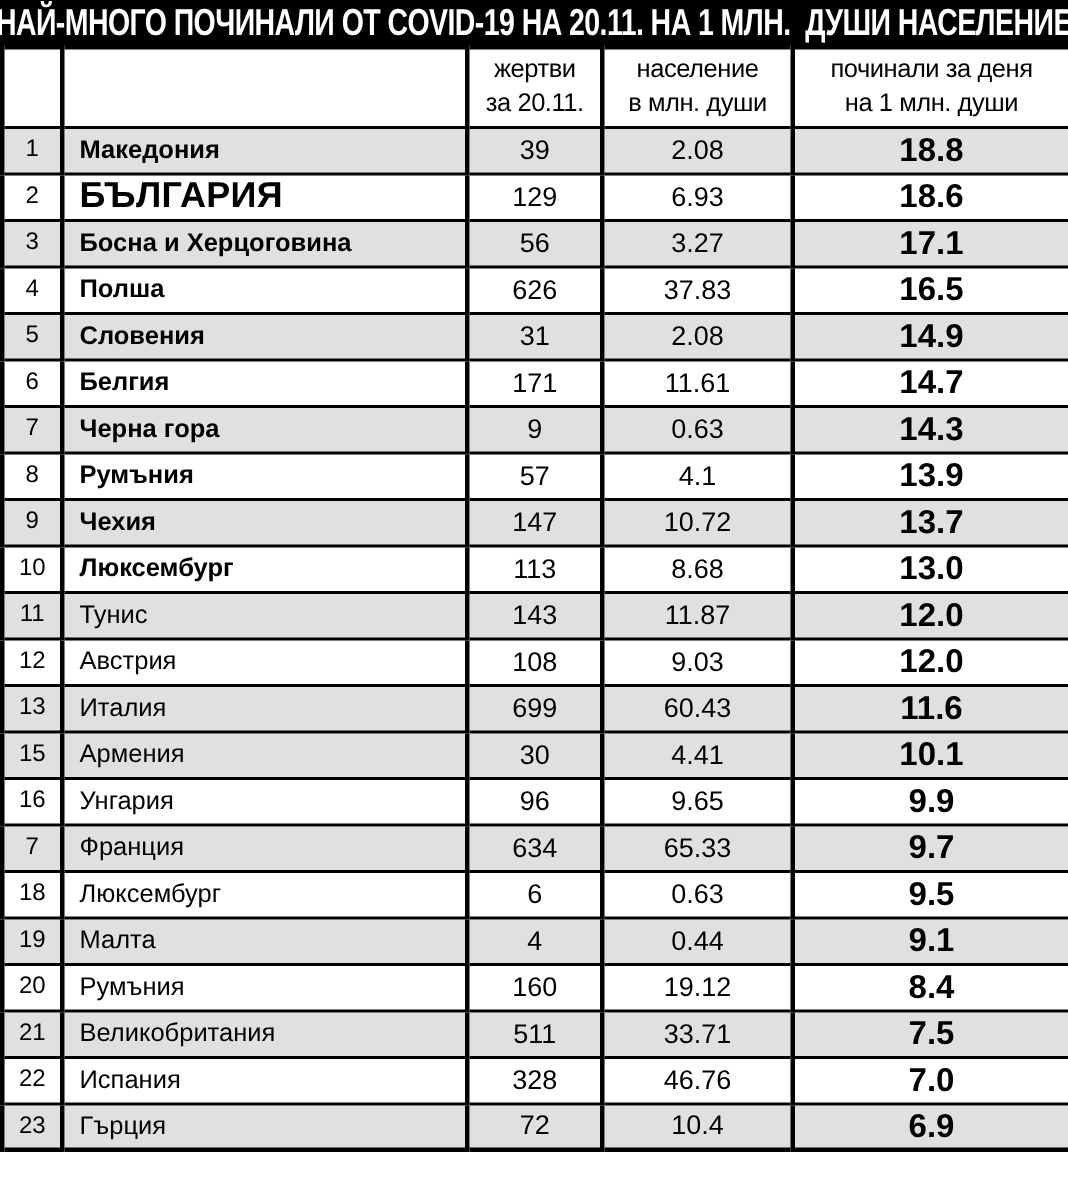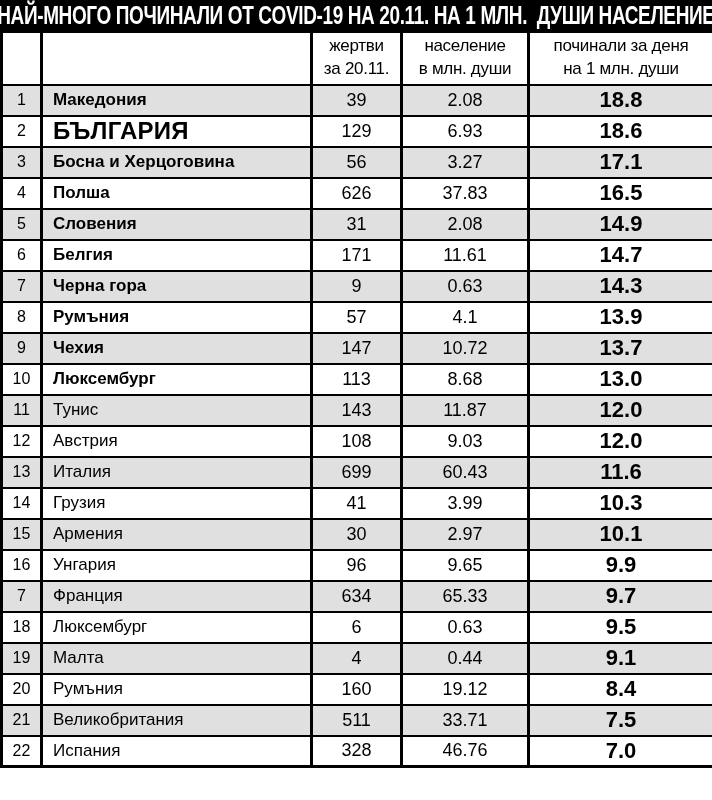--- a/index.html
+++ b/index.html
@@ -222,33 +222,26 @@
   </tr>
 
   <tr class="row-gray">
     <td class="cell-rank">13</td>
     <td class="cell-country">Италия</td>
     <td class="cell-victims">699</td>
     <td class="cell-population">60.43</td>
     <td class="cell-permil">11.6</td>
   </tr>
 
-  <tr class="row-white">
-    <td class="cell-rank">14</td>
-    <td class="cell-country">Грузия</td>
-    <td class="cell-victims">41</td>
-    <td class="cell-population">3.99</td>
-    <td class="cell-permil">10.3</td>
-  </tr>
 
   <tr class="row-gray">
     <td class="cell-rank">15</td>
     <td class="cell-country">Армения</td>
     <td class="cell-victims">30</td>
-    <td class="cell-population">2.97</td>
+    <td class="cell-population">4.41</td>
     <td class="cell-permil">10.1</td>
   </tr>
 
   <tr class="row-white">
     <td class="cell-rank">16</td>
     <td class="cell-country">Унгария</td>
     <td class="cell-victims">96</td>
     <td class="cell-population">9.65</td>
     <td class="cell-permil">9.9</td>
   </tr>
@@ -294,14 +287,21 @@
   </tr>
 
   <tr class="row-white">
     <td class="cell-rank">22</td>
     <td class="cell-country">Испания</td>
     <td class="cell-victims">328</td>
     <td class="cell-population">46.76</td>
     <td class="cell-permil">7.0</td>
   </tr>
 
+  <tr class="row-gray">
+    <td class="cell-rank">23</td>
+    <td class="cell-country">Гърция</td>
+    <td class="cell-victims">72</td>
+    <td class="cell-population">10.4</td>
+    <td class="cell-permil">6.9</td>
+  </tr>
 </tbody>
 </table>
 
 </body></html>

